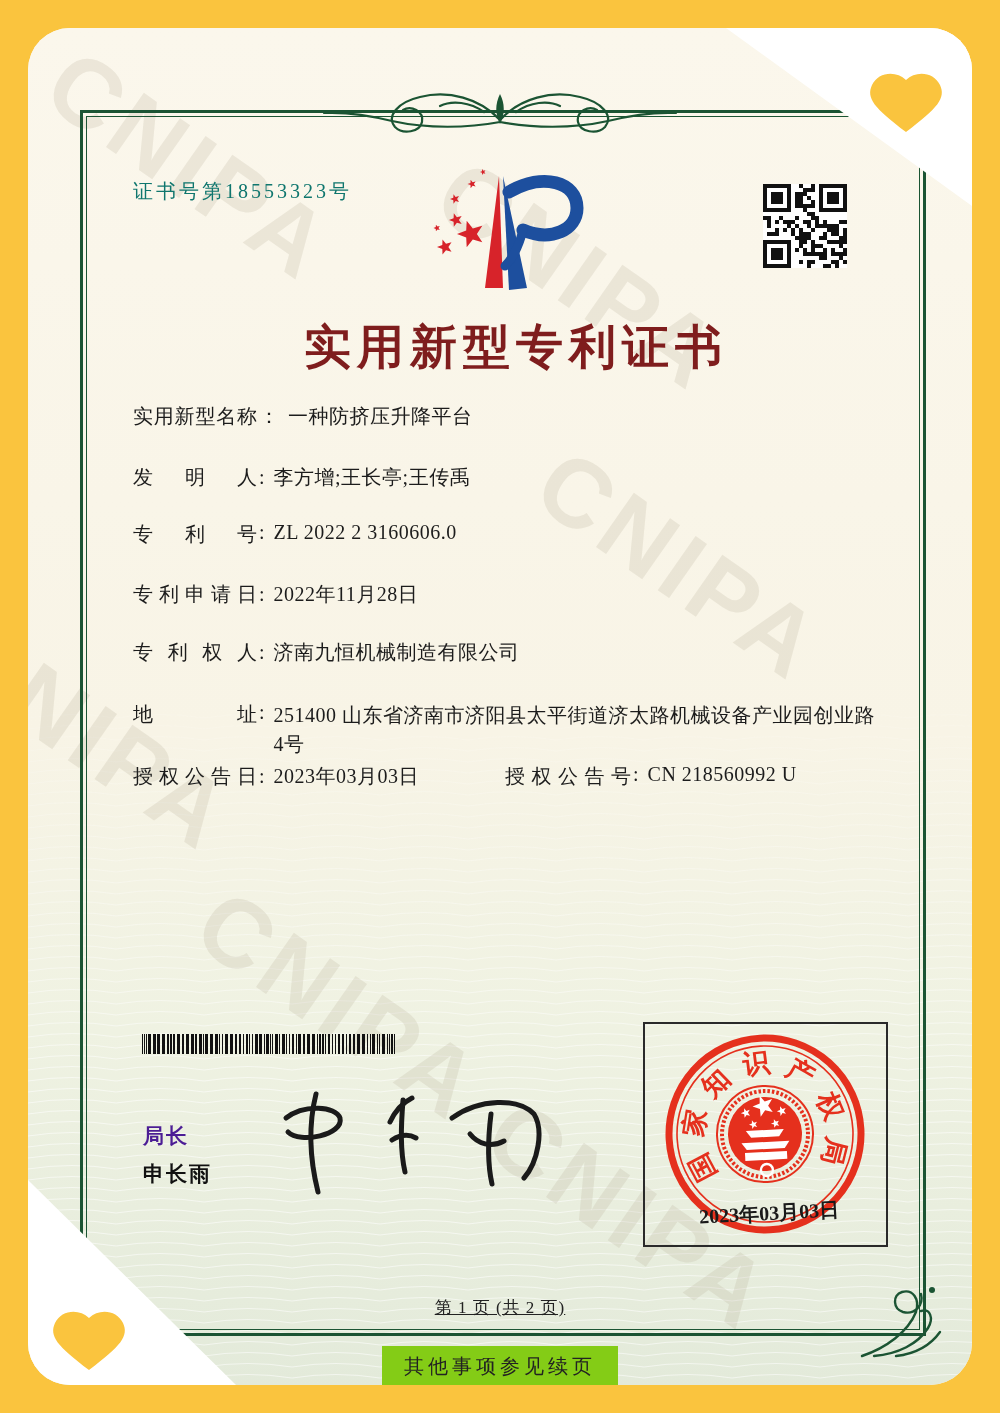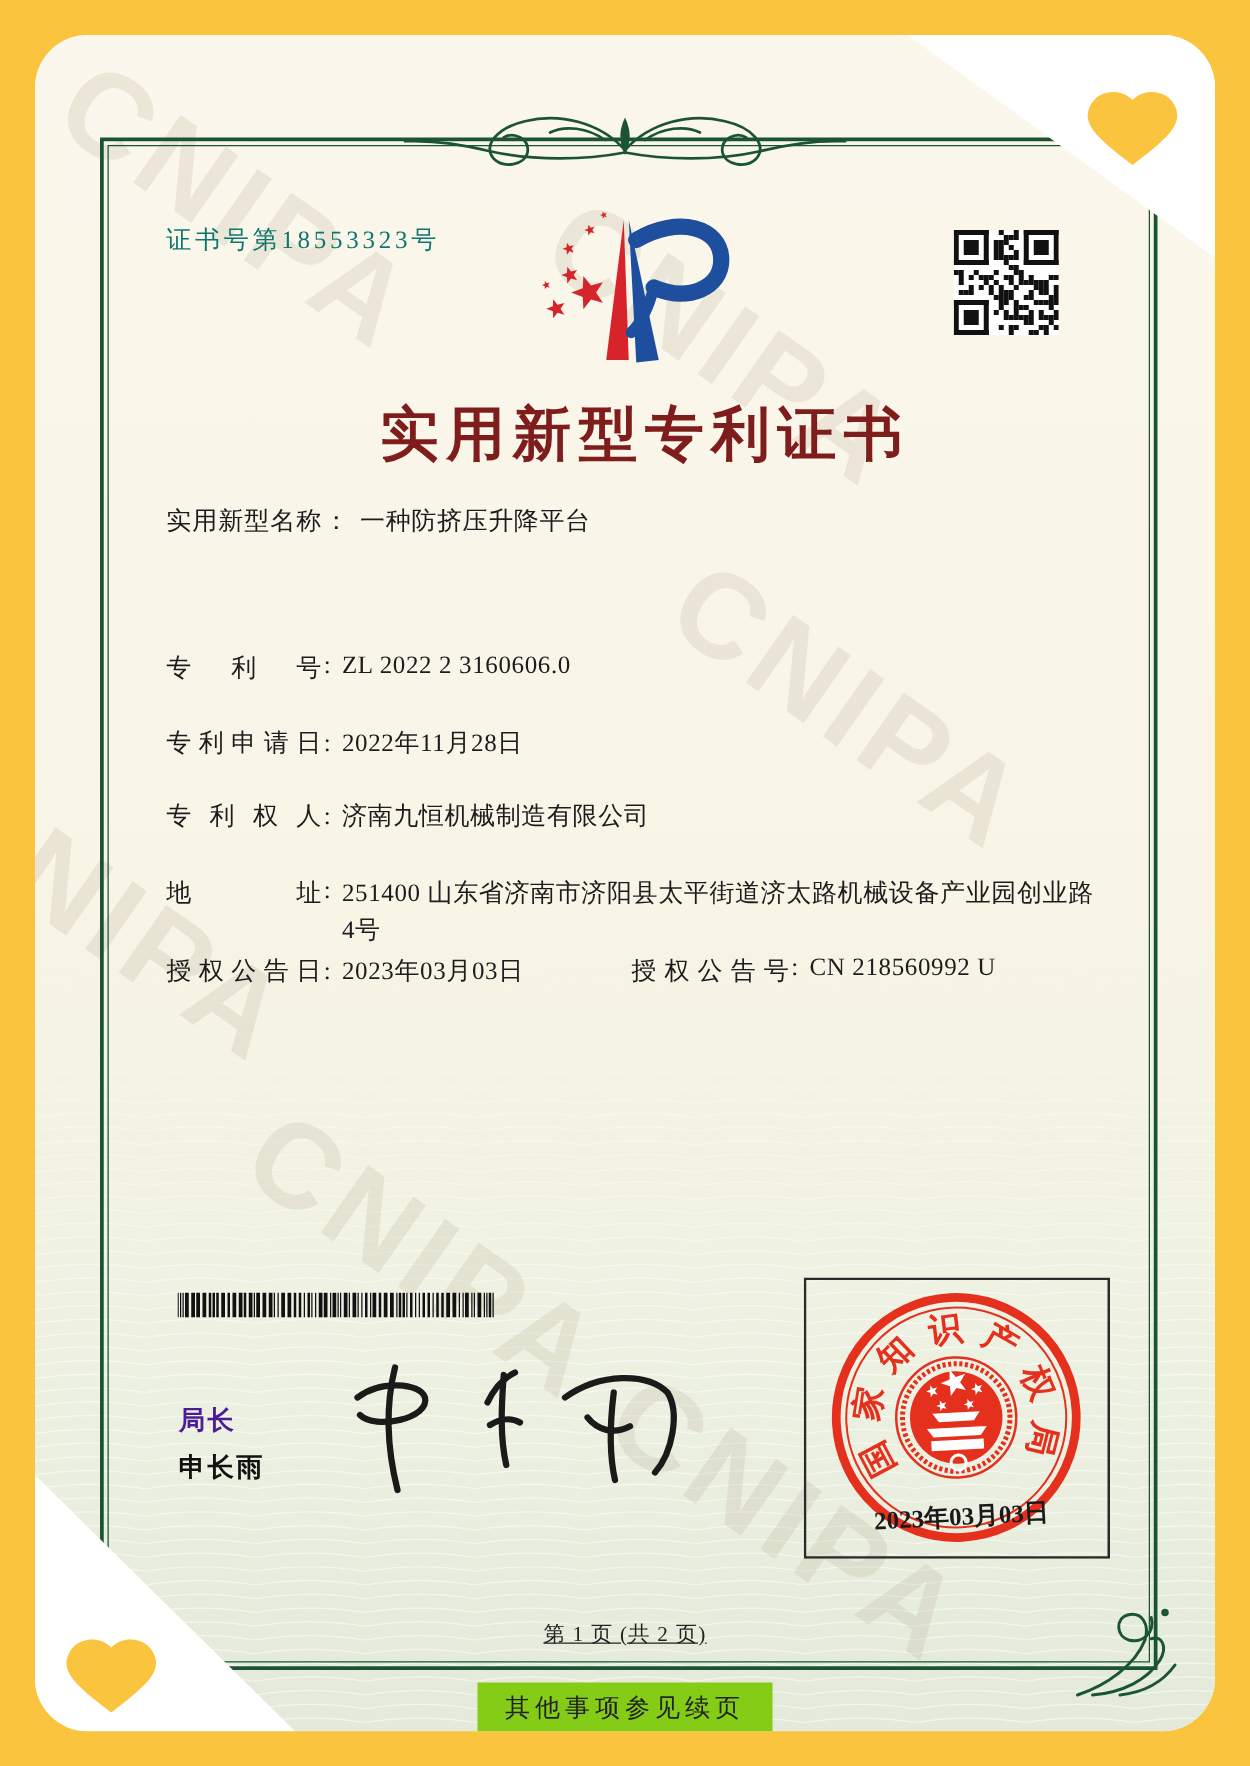--- a/index.html
+++ b/index.html
@@ -355,20 +355,23 @@
           <rect x="64" y="80" width="4" height="4"></rect>
           <rect x="72" y="80" width="4" height="4"></rect>
         </g>
     </svg>
 
     <div class="title">实用新型专利证书</div>
 
     <div class="row" style="top:375px">
       <span class="flabel">实用新型名称</span><span class="fcolon">：</span><span class="fvalue">一种防挤压升降平台</span>
     </div>
+    <div class="row" style="top:436px">
+      <span class="flabel">发明人</span><span class="fcolon">:</span><span class="fvalue">李方增;王长亭;王传禹</span>
+    </div>
     <div class="row" style="top:493px">
       <span class="flabel">专利号</span><span class="fcolon">:</span><span class="fvalue">ZL 2022 2 3160606.0</span>
     </div>
     <div class="row" style="top:553px">
       <span class="flabel">专利申请日</span><span class="fcolon">:</span><span class="fvalue">2022年11月28日</span>
     </div>
     <div class="row" style="top:611px">
       <span class="flabel">专利权人</span><span class="fcolon">:</span><span class="fvalue">济南九恒机械制造有限公司</span>
     </div>
     <div class="row" style="top:673px">

